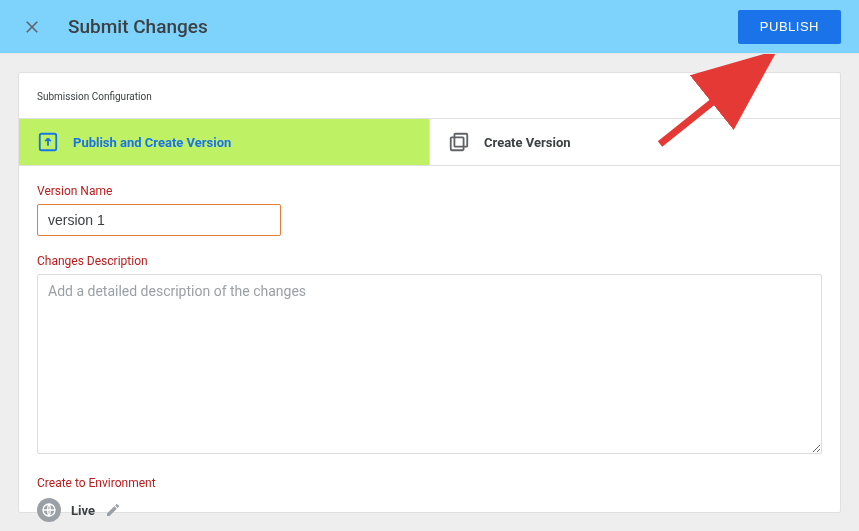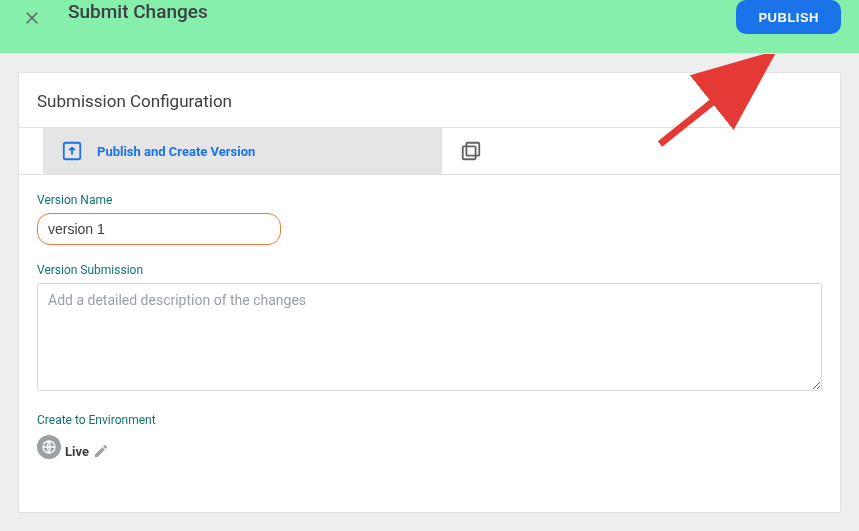--- a/index.html
+++ b/index.html
@@ -1,48 +1,48 @@
 <!DOCTYPE html>
 <html><head>
 <meta charset="utf-8">
 <style>
   * { box-sizing: border-box; margin: 0; padding: 0; }
   html, body { width: 859px; height: 531px; font-family: Roboto, Arial, sans-serif; background: #fff; }
 
   .header {
     display: flex;
-    align-items: flex-start;
+    align-items: center;
     height: 54px;
     padding: 0 18px 0 14px;
     border-bottom: 1px solid #e5e5e5;
-    background: #86efac;
+    background: #7dd3fc;
   }
   .close-x {
     width: 36px; height: 36px;
     display: flex; align-items: center; justify-content: center;
     color: #5f6368; cursor: pointer;
   }
   .close-x svg { width: 18px; height: 18px; }
   .header-title {
     font-size: 19px;
     color: #3c4043;
     font-weight: 500;
     margin-left: 18px;
   }
   .spacer { flex: 1; }
   .publish-btn {
     background: #1a73e8;
     color: #fff;
     border: none;
     font-size: 13px;
-    font-weight: 700;
+    font-weight: 400;
     letter-spacing: .5px;
     padding: 0 22px;
     height: 34px;
-    border-radius: 10px;
+    border-radius: 2px;
     cursor: pointer;
   }
 
   .body-area {
     background: #eeeeee;
     padding: 18px;
     height: calc(531px - 54px);
     position: relative;
   }
 
@@ -50,85 +50,84 @@
     background: #fff;
     border: 1px solid #e0e0e0;
     border-radius: 2px;
     width: 100%;
     height: 100%;
     display: flex;
     flex-direction: column;
   }
 
   .card-header {
-    font-size: 17px;
+    font-size: 10px;
     color: #3c4043;
     padding: 18px 18px 16px 18px;
   }
 
   .option-row {
     display: flex;
     border-top: 1px solid #e0e0e0;
     border-bottom: 1px solid #e0e0e0;
   }
   .option {
     flex: 1;
     display: flex;
     align-items: center;
     padding: 12px 18px;
     gap: 14px;
     cursor: pointer;
   }
   .option.selected {
-    background: #e5e5e5;
-    margin-left: 24px;
+    background: #bef264;
   }
   .option:not(:first-child) {
     border-left: 1px solid #e0e0e0;
   }
   .opt-icon { width: 22px; height: 22px; color: #5f6368; flex-shrink: 0; }
   .option.selected .opt-icon { color: #1a73e8; }
   .opt-title { font-size: 13px; font-weight: 700; color: #3c4043; }
   .option.selected .opt-title { color: #1a73e8; }
   .opt-sub { font-size: 12px; color: #5f6368; margin-top: 1px; }
 
   .form-area {
     padding: 18px;
   }
   .field-label {
     font-size: 12px;
-    color: #0f766e;
+    color: #b91c1c;
     margin-bottom: 6px;
   }
   .version-input {
     width: 244px;
     height: 32px;
     border: 1px solid #e67c3c;
-    border-radius: 13px;
+    border-radius: 2px;
     padding: 0 10px;
     font-size: 14px;
     color: #3c4043;
     outline: none;
   }
   .desc-textarea {
     width: 100%;
-    height: 108px;
+    height: 180px;
     border: 1px solid #dadce0;
     border-radius: 2px;
     padding: 8px 10px;
     font-size: 14px;
     color: #3c4043;
     font-family: inherit;
     resize: vertical;
     outline: none;
   }
   .desc-textarea::placeholder { color: #9aa0a6; }
   .mt { margin-top: 18px; }
   .env-row {
-    display: flex; align-items: flex-end; gap: 4px; margin-top: 8px;
+    display: flex; align-items: center; gap: 10px; margin-top: 8px;
   }
   .globe-icon {
     width: 24px; height: 24px; border-radius: 50%;
     background: #9aa0a6; color: #fff;
     display: flex; align-items: center; justify-content: center;
   }
   .globe-icon svg { width: 16px; height: 16px; }
   .env-name { font-size: 13px; font-weight: 700; color: #3c4043; }
   .pencil { width: 16px; height: 16px; color: #9aa0a6; cursor: pointer; }
 
@@ -184,29 +183,30 @@
         </div>
       </div>
       <div class="option">
         <div class="opt-icon">
           <svg viewBox="0 0 24 24" fill="none" stroke="currentColor" stroke-width="2">
               <rect x="7" y="3" width="14" height="14" rx="1"></rect>
               <rect x="3" y="7" width="14" height="14" rx="1"></rect>
             </svg>
         </div>
         <div>
+          <div class="opt-title">Create Version</div>
         </div>
       </div>
     </div>
 
     <div class="form-area">
       <div class="field-label">Version Name</div>
       <input class="version-input" type="text" value="version 1" style="">
 
-      <div class="field-label mt">Version Submission</div>
+      <div class="field-label mt">Changes Description</div>
       <textarea class="desc-textarea" placeholder="Add a detailed description of the changes" style=""></textarea>
 
       <div class="field-label mt">Create to Environment</div>
       <div class="env-row">
         <div class="globe-icon">
           <svg viewBox="0 0 24 24" fill="none" stroke="currentColor" stroke-width="2">
               <circle cx="12" cy="12" r="9"></circle>
               <path d="M3 12h18M12 3c2.5 3 2.5 15 0 18M12 3c-2.5 3-2.5 15 0 18"></path>
             </svg>
         </div>

